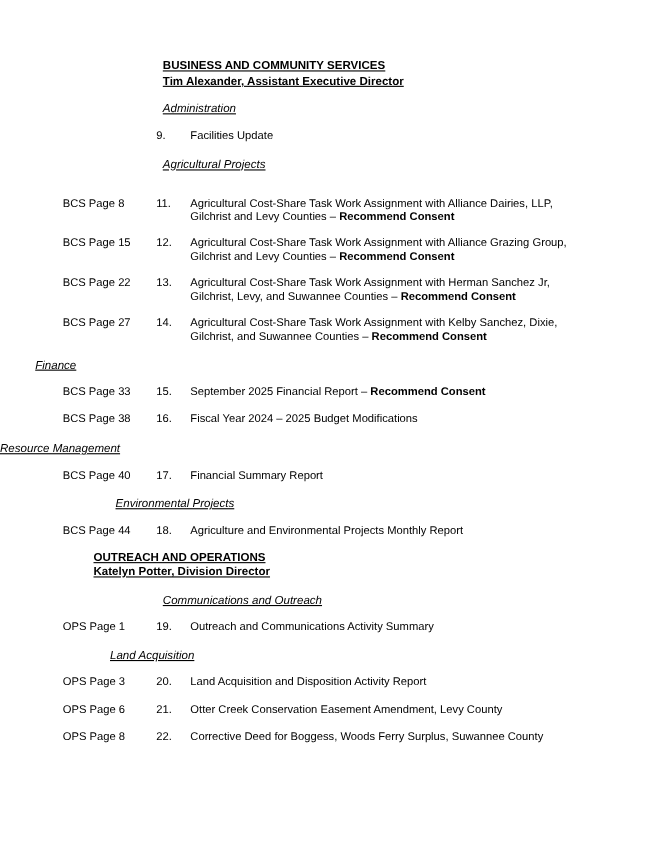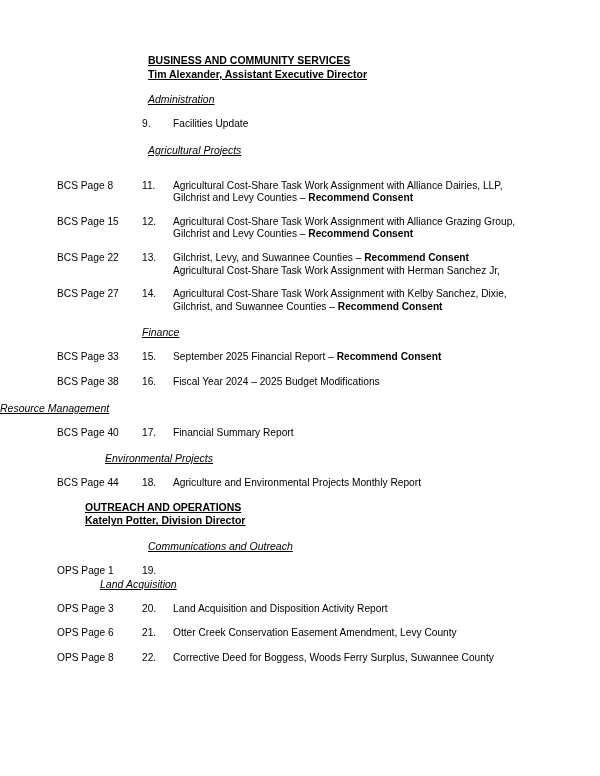--- a/index.html
+++ b/index.html
@@ -123,35 +123,35 @@
         <div class="body">
           <div><span>Agricultural Cost-Share Task Work Assignment with Alliance Grazing Group,</span></div>
           <div><span>Gilchrist and Levy Counties – </span><b>Recommend Consent</b></div>
         </div>
       </div>
       <div style="height: 11px;"></div>
       <div class="item">
         <div class="pageref">BCS Page 22</div>
         <div class="num">13.</div>
         <div class="body">
+          <div><span>Agricultural Cost-Share Task Work Assignment with Herman Sanchez Jr,</span></div>
           <div><span>Gilchrist, Levy, and Suwannee Counties – </span><b>Recommend Consent</b></div>
-          <div><span>Agricultural Cost-Share Task Work Assignment with Herman Sanchez Jr,</span></div>
         </div>
       </div>
       <div style="height: 11px;"></div>
       <div class="item">
         <div class="pageref">BCS Page 27</div>
         <div class="num">14.</div>
         <div class="body">
           <div><span>Agricultural Cost-Share Task Work Assignment with Kelby Sanchez, Dixie,</span></div>
           <div><span>Gilchrist, and Suwannee Counties – </span><b>Recommend Consent</b></div>
         </div>
       </div>
       <div style="height: 13px;"></div>
-      <div class="subheading" style="padding-left: 142px;"><span>Finance</span></div>
+      <div class="subheading" style=" margin-left: 32px;"><span>Finance</span></div>
       <div style="height: 12px;"></div>
       <div class="item">
         <div class="pageref">BCS Page 33</div>
         <div class="num">15.</div>
         <div class="body">
           <div><span>September 2025 Financial Report – </span><b>Recommend Consent</b></div>
         </div>
       </div>
       <div style="height: 12px;"></div>
       <div class="item">
@@ -185,20 +185,23 @@
       <div class="division-heading" style="padding-left: 85px;">
         <span class="dh-row"><span class="dh-line">OUTREACH AND OPERATIONS</span></span>
         <span class="dh-row"><span class="dh-line">Katelyn Potter, Division Director</span></span>
       </div>
       <div style="height: 12px;"></div>
       <div class="subheading" style="padding-left: 148px;"><span>Communications and Outreach</span></div>
       <div style="height: 12px;"></div>
       <div class="item">
         <div class="pageref">OPS Page 1</div>
         <div class="num">19.</div>
+        <div class="body">
+          <div><span>Outreach and Communications Activity Summary</span></div>
+        </div>
       </div>
       <div style="height: 13px;"></div>
       <div class="subheading" style="padding-left: 100px;"><span>Land Acquisition</span></div>
       <div style="height: 12px;"></div>
       <div class="item">
         <div class="pageref">OPS Page 3</div>
         <div class="num">20.</div>
         <div class="body">
           <div><span>Land Acquisition and Disposition Activity Report</span></div>
         </div>

